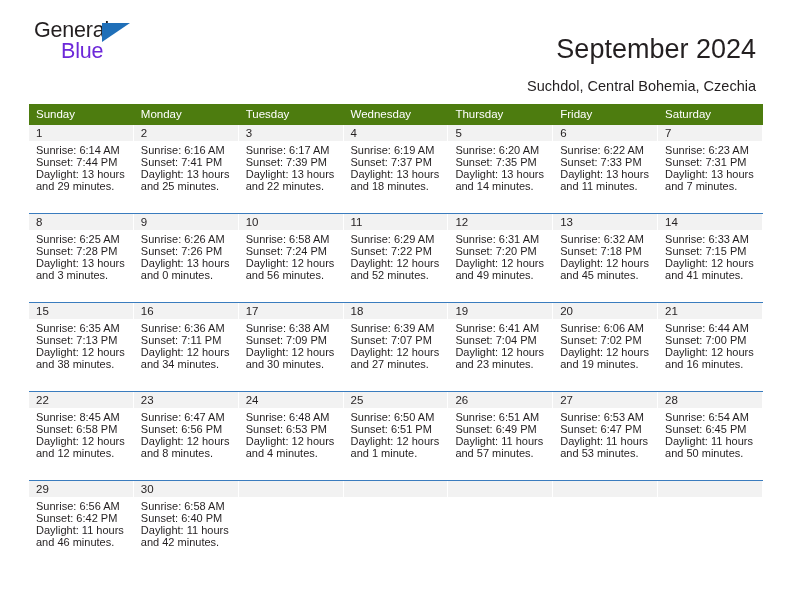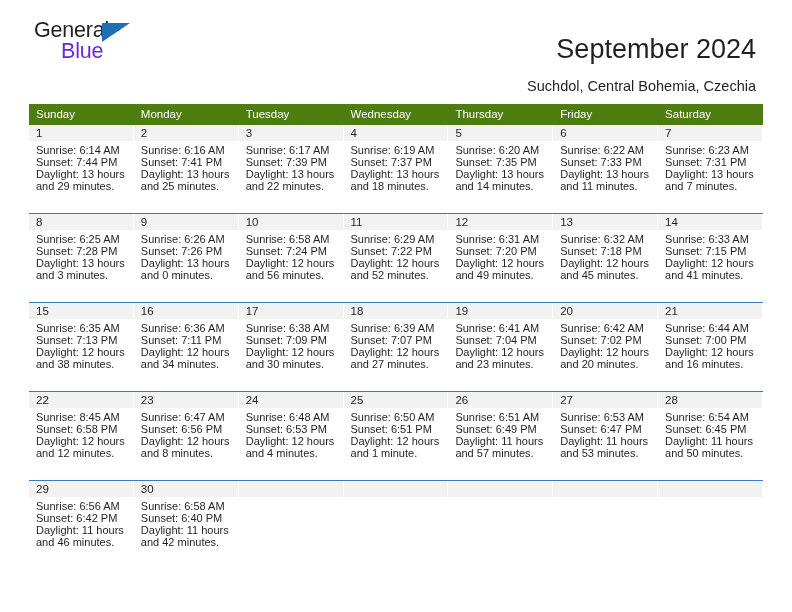--- a/index.html
+++ b/index.html
@@ -391,24 +391,24 @@
                 <div>Sunset: 7:04 PM</div>
                 <div>Daylight: 12 hours</div>
                 <div>and 23 minutes.</div>
               </div>
             </div>
           </td>
           <td>
             <div class="daycell">
               <div class="daynum-band">20</div>
               <div class="events">
-                <div>Sunrise: 6:42 AM</div>
+                <div>Sunrise: 6:06 AM</div>
                 <div>Sunset: 7:02 PM</div>
                 <div>Daylight: 12 hours</div>
-                <div>and 20 minutes.</div>
+                <div>and 19 minutes.</div>
               </div>
             </div>
           </td>
           <td>
             <div class="daycell">
               <div class="daynum-band">21</div>
               <div class="events">
                 <div>Sunrise: 6:44 AM</div>
                 <div>Sunset: 7:00 PM</div>
                 <div>Daylight: 12 hours</div>

